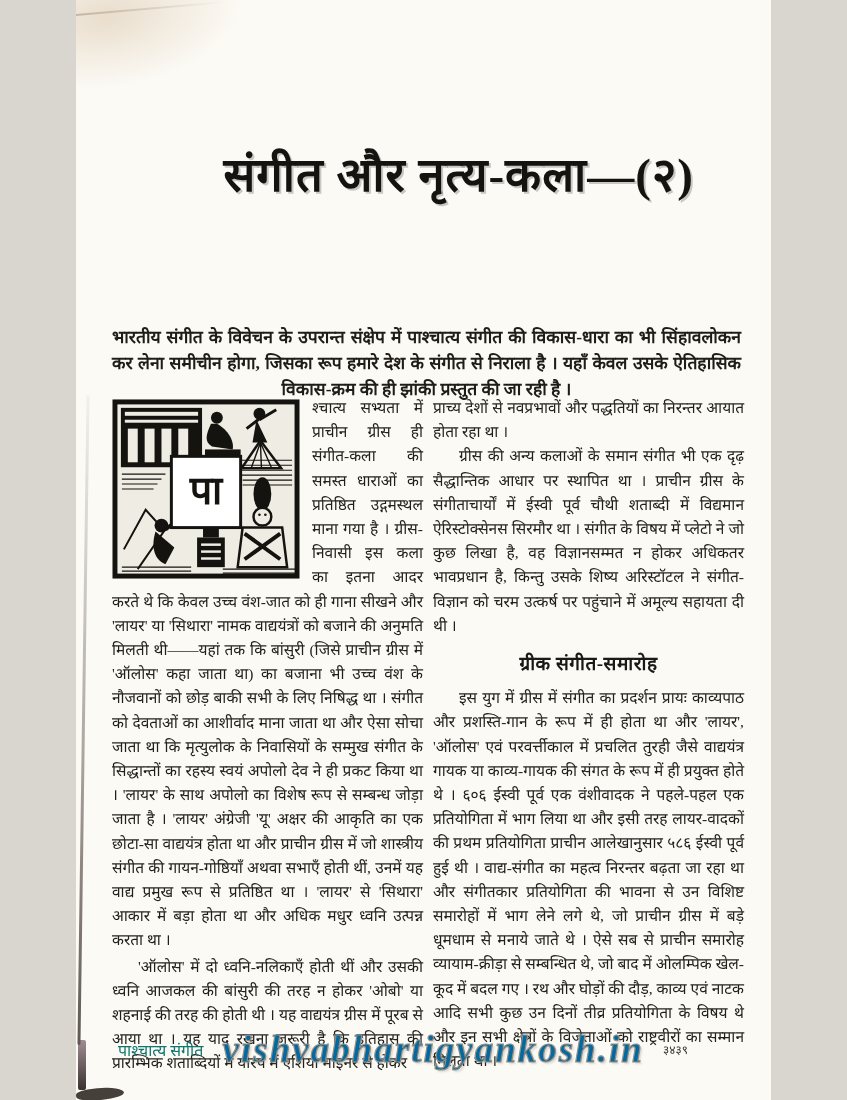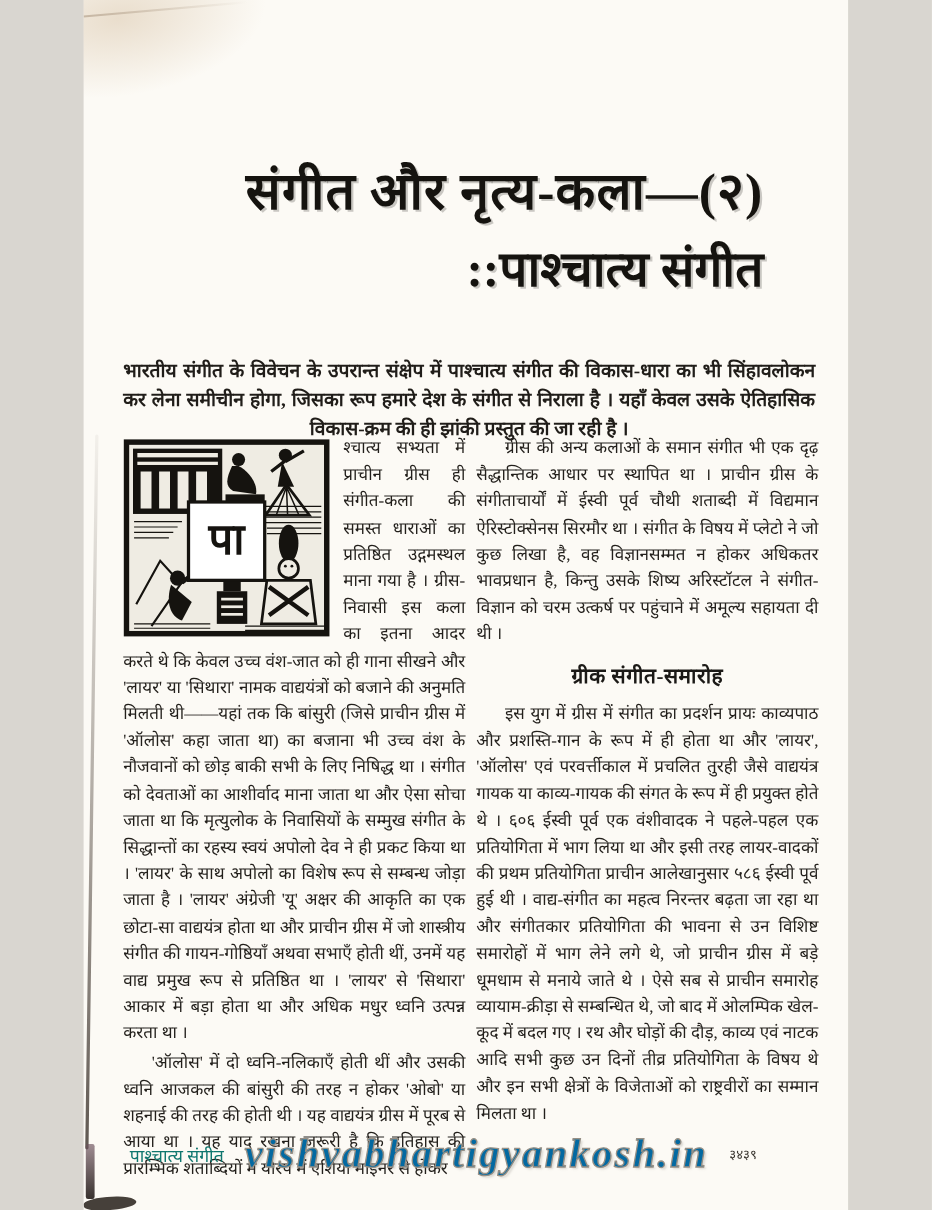--- a/index.html
+++ b/index.html
@@ -64,21 +64,20 @@
 <div class="page">
 
   <div class="smudge-top"></div>
   <div class="scratch-top"></div>
   <div class="binding-line"></div>
   <div class="corner-bar"></div>
   <div class="corner-smudge"></div>
 
   <header class="title-block">
     <div class="title-line t1">संगीत और नृत्य-कला—(२)</div>
-    <div class="title-line t2">::पाश्चात्य संगीत</div>
   </header>
 
   <p class="intro">भारतीय संगीत के विवेचन के उपरान्त संक्षेप में पाश्चात्य संगीत की विकास-धारा का भी सिंहावलोकन कर लेना समीचीन होगा, जिसका रूप हमारे देश के संगीत से निराला है । यहाँ केवल उसके ऐतिहासिक विकास-क्रम की ही झांकी प्रस्तुत की जा रही है ।</p>
 
   <div class="columns">
 
     <div class="col">
       <div class="illustration">
         <svg viewBox="0 0 190 182" xmlns="http://www.w3.org/2000/svg">
           <rect x="3" y="3" width="184" height="176" fill="#efece3" stroke="#15130f" stroke-width="5"></rect>
@@ -152,20 +151,21 @@
             <rect x="60" y="58" width="70" height="72" fill="#ffffff" stroke="#15130f" stroke-width="3"></rect>
             <text x="95" y="106" text-anchor="middle" font-size="40" font-weight="bold" font-family="Liberation Serif, DejaVu Serif, serif" fill="#15130f">पा</text>
           </g>
         </svg>
       </div>
       <p>श्चात्य सभ्यता में प्राचीन ग्रीस ही संगीत-कला की समस्त धाराओं का प्रतिष्ठित उद्गमस्थल माना गया है । ग्रीस-निवासी इस कला का इतना आदर करते थे कि केवल उच्च वंश-जात को ही गाना सीखने और 'लायर' या 'सिथारा' नामक वाद्ययंत्रों को बजाने की अनुमति मिलती थी——यहां तक कि बांसुरी (जिसे प्राचीन ग्रीस में 'ऑलोस' कहा जाता था) का बजाना भी उच्च वंश के नौजवानों को छोड़ बाकी सभी के लिए निषिद्ध था । संगीत को देवताओं का आशीर्वाद माना जाता था और ऐसा सोचा जाता था कि मृत्युलोक के निवासियों के सम्मुख संगीत के सिद्धान्तों का रहस्य स्वयं अपोलो देव ने ही प्रकट किया था । 'लायर' के साथ अपोलो का विशेष रूप से सम्बन्ध जोड़ा जाता है । 'लायर' अंग्रेजी 'यू' अक्षर की आकृति का एक छोटा-सा वाद्ययंत्र होता था और प्राचीन ग्रीस में जो शास्त्रीय संगीत की गायन-गोष्ठियाँ अथवा सभाएँ होती थीं, उनमें यह वाद्य प्रमुख रूप से प्रतिष्ठित था । 'लायर' से 'सिथारा' आकार में बड़ा होता था और अधिक मधुर ध्वनि उत्पन्न करता था ।</p>
       <p class="indent gap">'ऑलोस' में दो ध्वनि-नलिकाएँ होती थीं और उसकी ध्वनि आजकल की बांसुरी की तरह न होकर 'ओबो' या शहनाई की तरह की होती थी । यह वाद्ययंत्र ग्रीस में पूरब से आया था । यह याद रखना जरूरी है कि इतिहास की प्रारम्भिक शताब्दियों में योरप में एशिया माइनर से होकर</p>
     </div>
 
     <div class="col">
+      <p>प्राच्य देशों से नवप्रभावों और पद्धतियों का निरन्तर आयात होता रहा था ।</p>
       <p class="indent">ग्रीस की अन्य कलाओं के समान संगीत भी एक दृढ़ सैद्धान्तिक आधार पर स्थापित था । प्राचीन ग्रीस के संगीताचार्यों में ईस्वी पूर्व चौथी शताब्दी में विद्यमान ऐरिस्टोक्सेनस सिरमौर था । संगीत के विषय में प्लेटो ने जो कुछ लिखा है, वह विज्ञानसम्मत न होकर अधिकतर भावप्रधान है, किन्तु उसके शिष्य अरिस्टॉटल ने संगीत-विज्ञान को चरम उत्कर्ष पर पहुंचाने में अमूल्य सहायता दी थी ।</p>
       <h2 class="section-heading">ग्रीक संगीत-समारोह</h2>
       <p class="indent">इस युग में ग्रीस में संगीत का प्रदर्शन प्रायः काव्यपाठ और प्रशस्ति-गान के रूप में ही होता था और 'लायर', 'ऑलोस' एवं परवर्त्तीकाल में प्रचलित तुरही जैसे वाद्ययंत्र गायक या काव्य-गायक की संगत के रूप में ही प्रयुक्त होते थे । ६०६ ईस्वी पूर्व एक वंशीवादक ने पहले-पहल एक प्रतियोगिता में भाग लिया था और इसी तरह लायर-वादकों की प्रथम प्रतियोगिता प्राचीन आलेखानुसार ५८६ ईस्वी पूर्व हुई थी । वाद्य-संगीत का महत्व निरन्तर बढ़ता जा रहा था और संगीतकार प्रतियोगिता की भावना से उन विशिष्ट समारोहों में भाग लेने लगे थे, जो प्राचीन ग्रीस में बड़े धूमधाम से मनाये जाते थे । ऐसे सब से प्राचीन समारोह व्यायाम-क्रीड़ा से सम्बन्धित थे, जो बाद में ओलम्पिक खेल-कूद में बदल गए । रथ और घोड़ों की दौड़, काव्य एवं नाटक आदि सभी कुछ उन दिनों तीव्र प्रतियोगिता के विषय थे और इन सभी क्षेत्रों के विजेताओं को राष्ट्रवीरों का सम्मान मिलता था ।</p>
     </div>
 
   </div>
 
   <footer class="footer">
     <span class="footer-left">पाश्चात्य संगीत</span>
     <span class="watermark">vishvabhartigyankosh.in</span>

